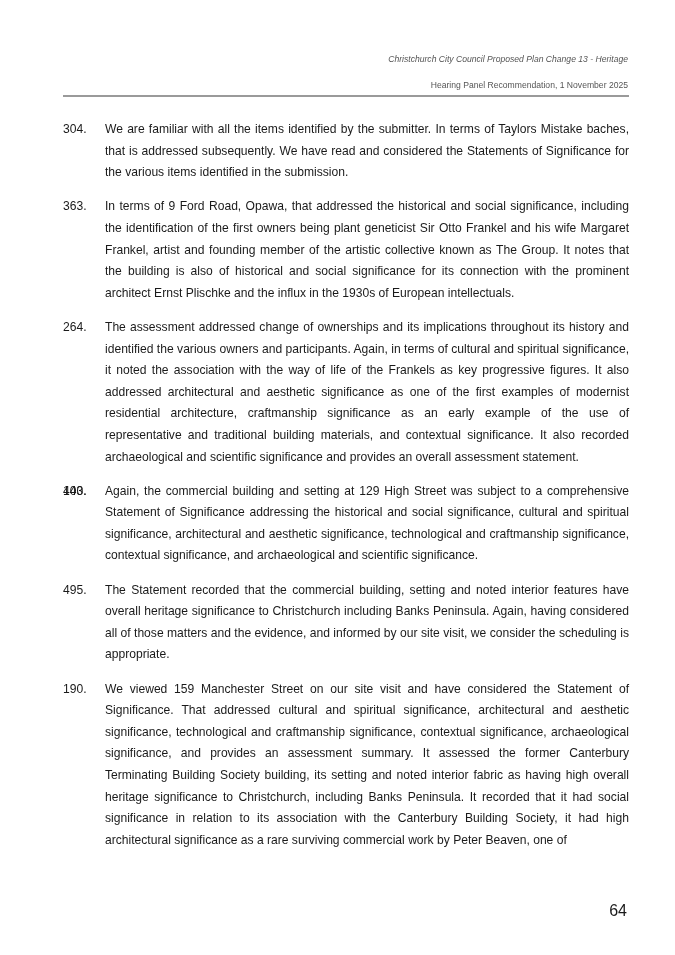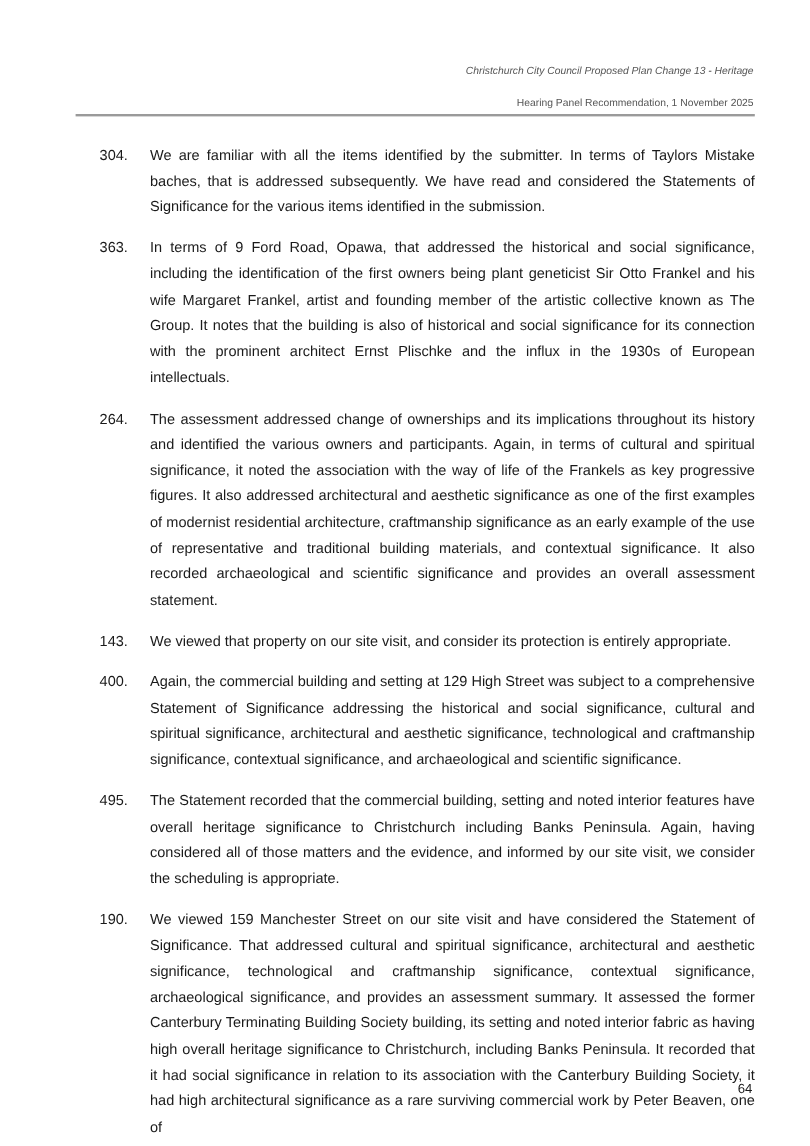--- a/index.html
+++ b/index.html
@@ -40,32 +40,31 @@
       top: 119px;
       width: 566px;
     }
     .para {
       position: relative;
       padding-left: 42px;
       font-size: 12.1px;
       line-height: 21.6px;
       text-align: justify;
       margin-bottom: 12.6px;
-      margin-left: 20px;
     }
     .para .num {
       position: absolute;
       left: 0;
       top: 0;
     }
     .page-number {
       position: absolute;
       right: 48px;
       top: 902px;
-      font-size: 11px;
+      font-size: 16px;
       color: #1a1a1a;
     }
   </style>
 </head>
 <body>
 
 <div class="header">
   <div class="line1">Christchurch City Council Proposed Plan Change 13 - Heritage</div>
   <div class="line2">Hearing Panel Recommendation, 1 November 2025</div>
 </div>
@@ -79,21 +78,20 @@
   <div class="para">
     <span class="num">363.</span>
     <span>In terms of 9 Ford Road, Opawa, that addressed the historical and social significance, including the identification of the first owners being plant geneticist Sir Otto Frankel and his wife Margaret Frankel, artist and founding member of the artistic collective known as The Group.  It notes that the building is also of historical and social significance for its connection with the prominent architect Ernst Plischke and the influx in the 1930s of European intellectuals.</span>
   </div>
   <div class="para">
     <span class="num">264.</span>
     <span>The assessment addressed change of ownerships and its implications throughout its history and identified the various owners and participants.  Again, in terms of cultural and spiritual significance, it noted the association with the way of life of the Frankels as key progressive figures.  It also addressed architectural and aesthetic significance as one of the first examples of modernist residential architecture, craftmanship significance as an early example of the use of representative and traditional building materials, and contextual significance.  It also recorded archaeological and scientific significance and provides an overall assessment statement.</span>
   </div>
   <div class="para">
     <span class="num">143.</span>
-    <span>We viewed that property on our site visit, and consider its protection is entirely appropriate.</span>
   </div>
   <div class="para">
     <span class="num">400.</span>
     <span>Again, the commercial building and setting at 129 High Street was subject to a comprehensive Statement of Significance addressing the historical and social significance, cultural and spiritual significance, architectural and aesthetic significance, technological and craftmanship significance, contextual significance, and archaeological and scientific significance.</span>
   </div>
   <div class="para">
     <span class="num">495.</span>
     <span>The Statement recorded that the commercial building, setting and noted interior features have overall heritage significance to Christchurch including Banks Peninsula.  Again, having considered all of those matters and the evidence, and informed by our site visit, we consider the scheduling is appropriate.</span>
   </div>
   <div class="para">

